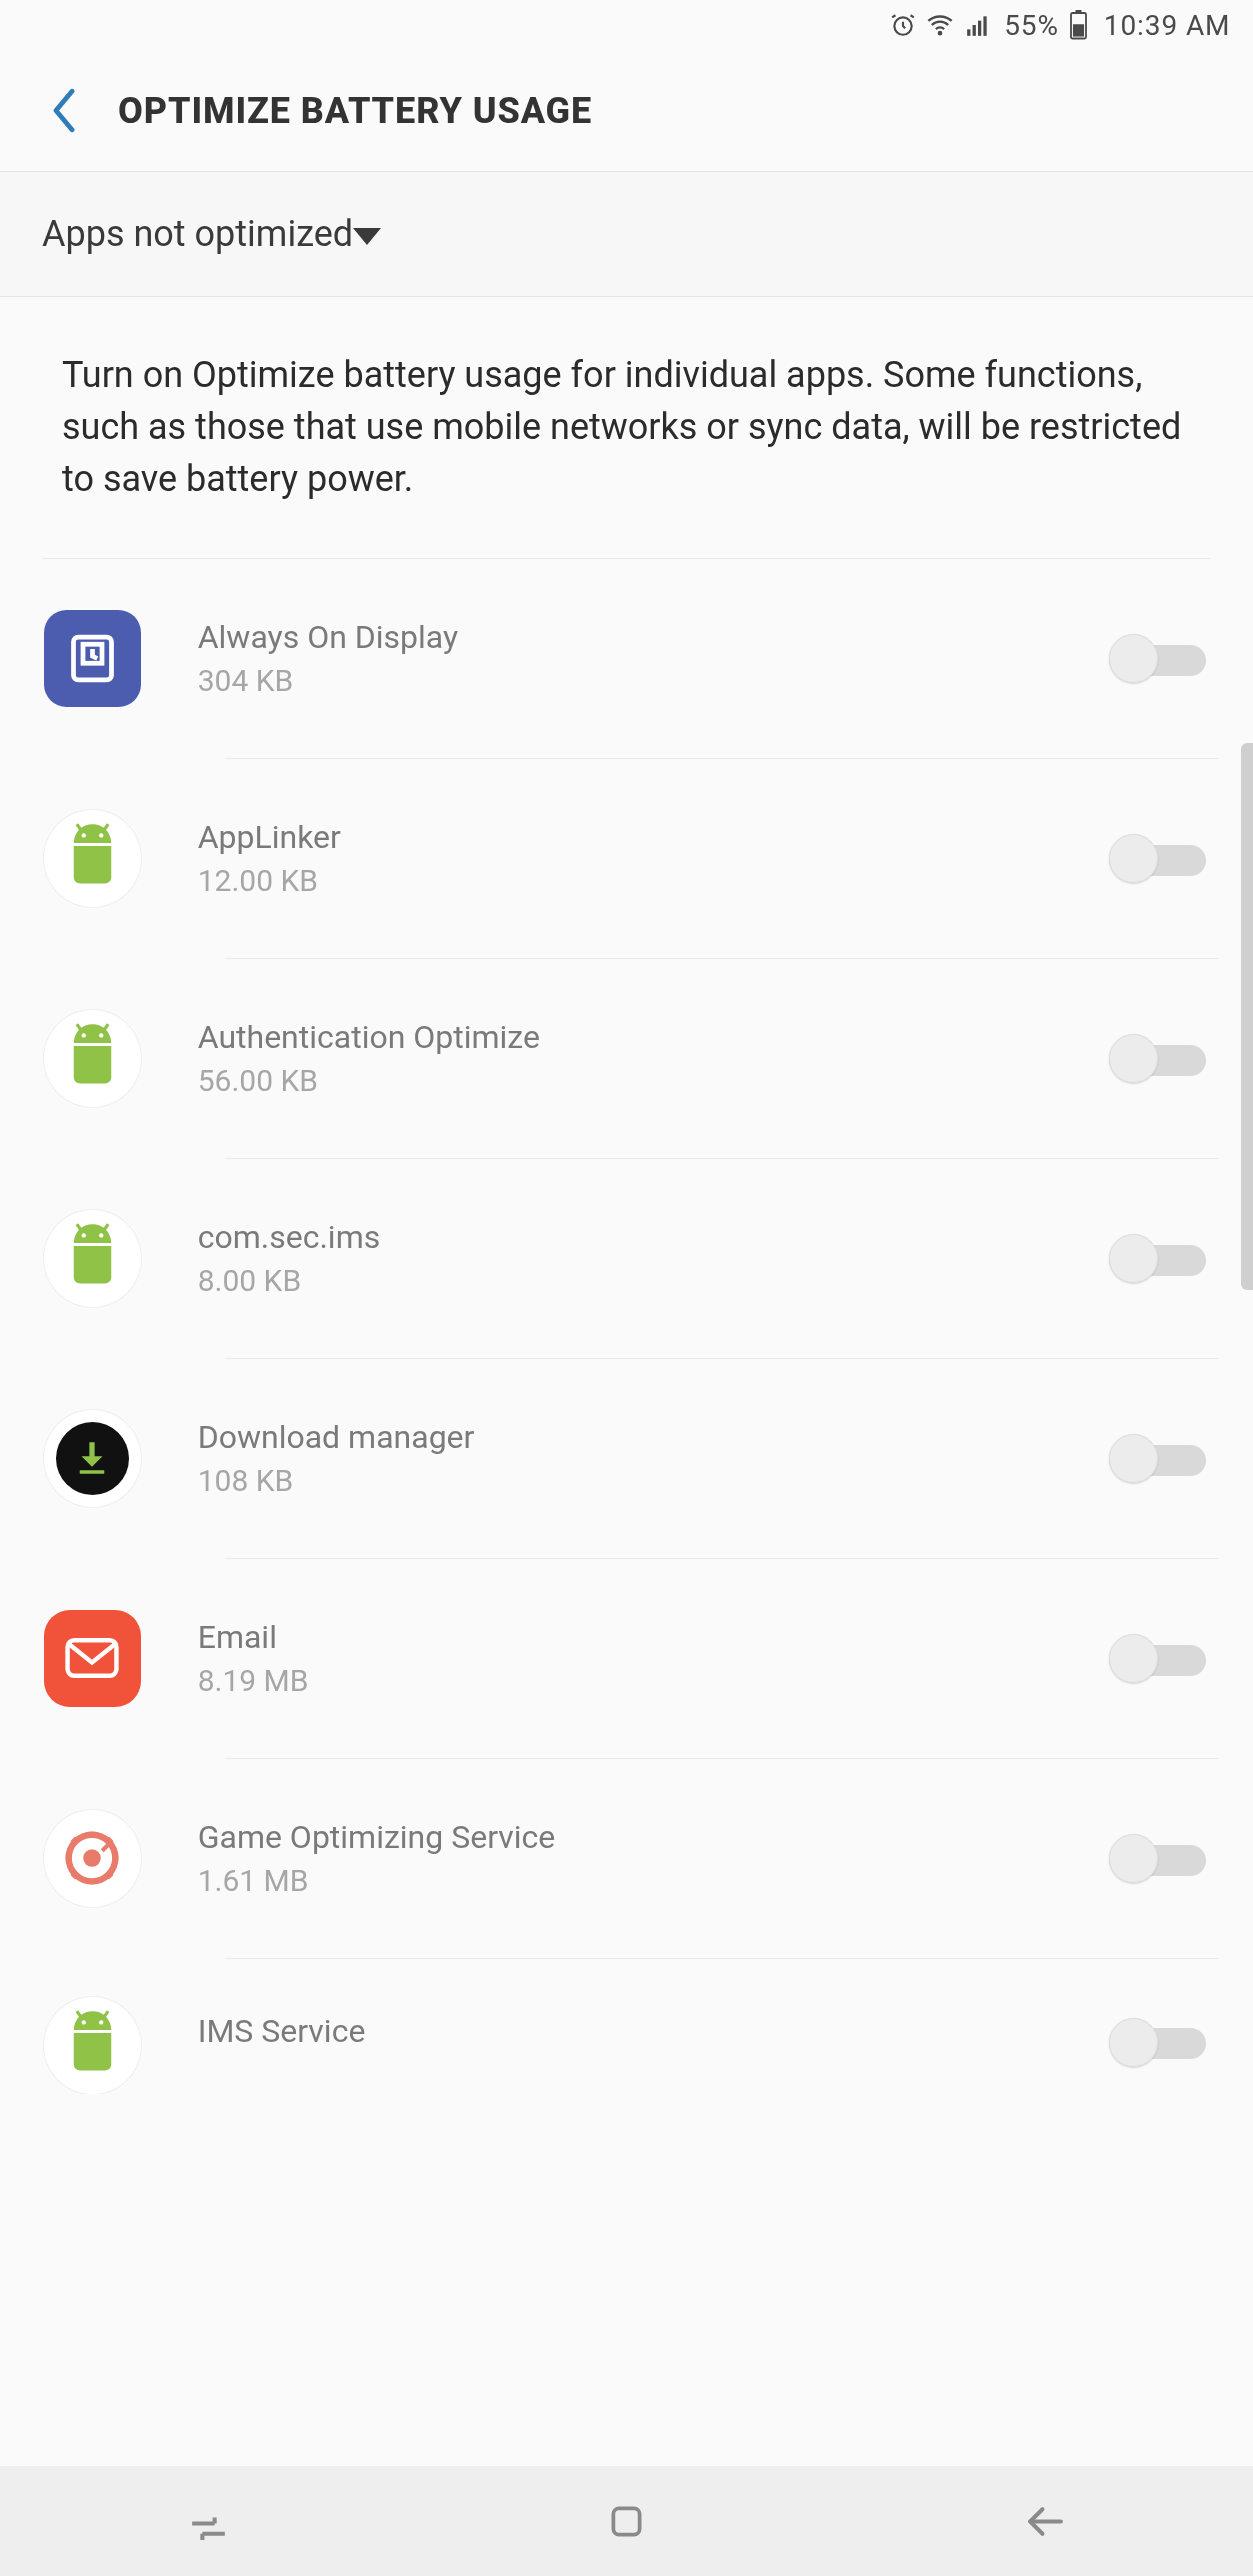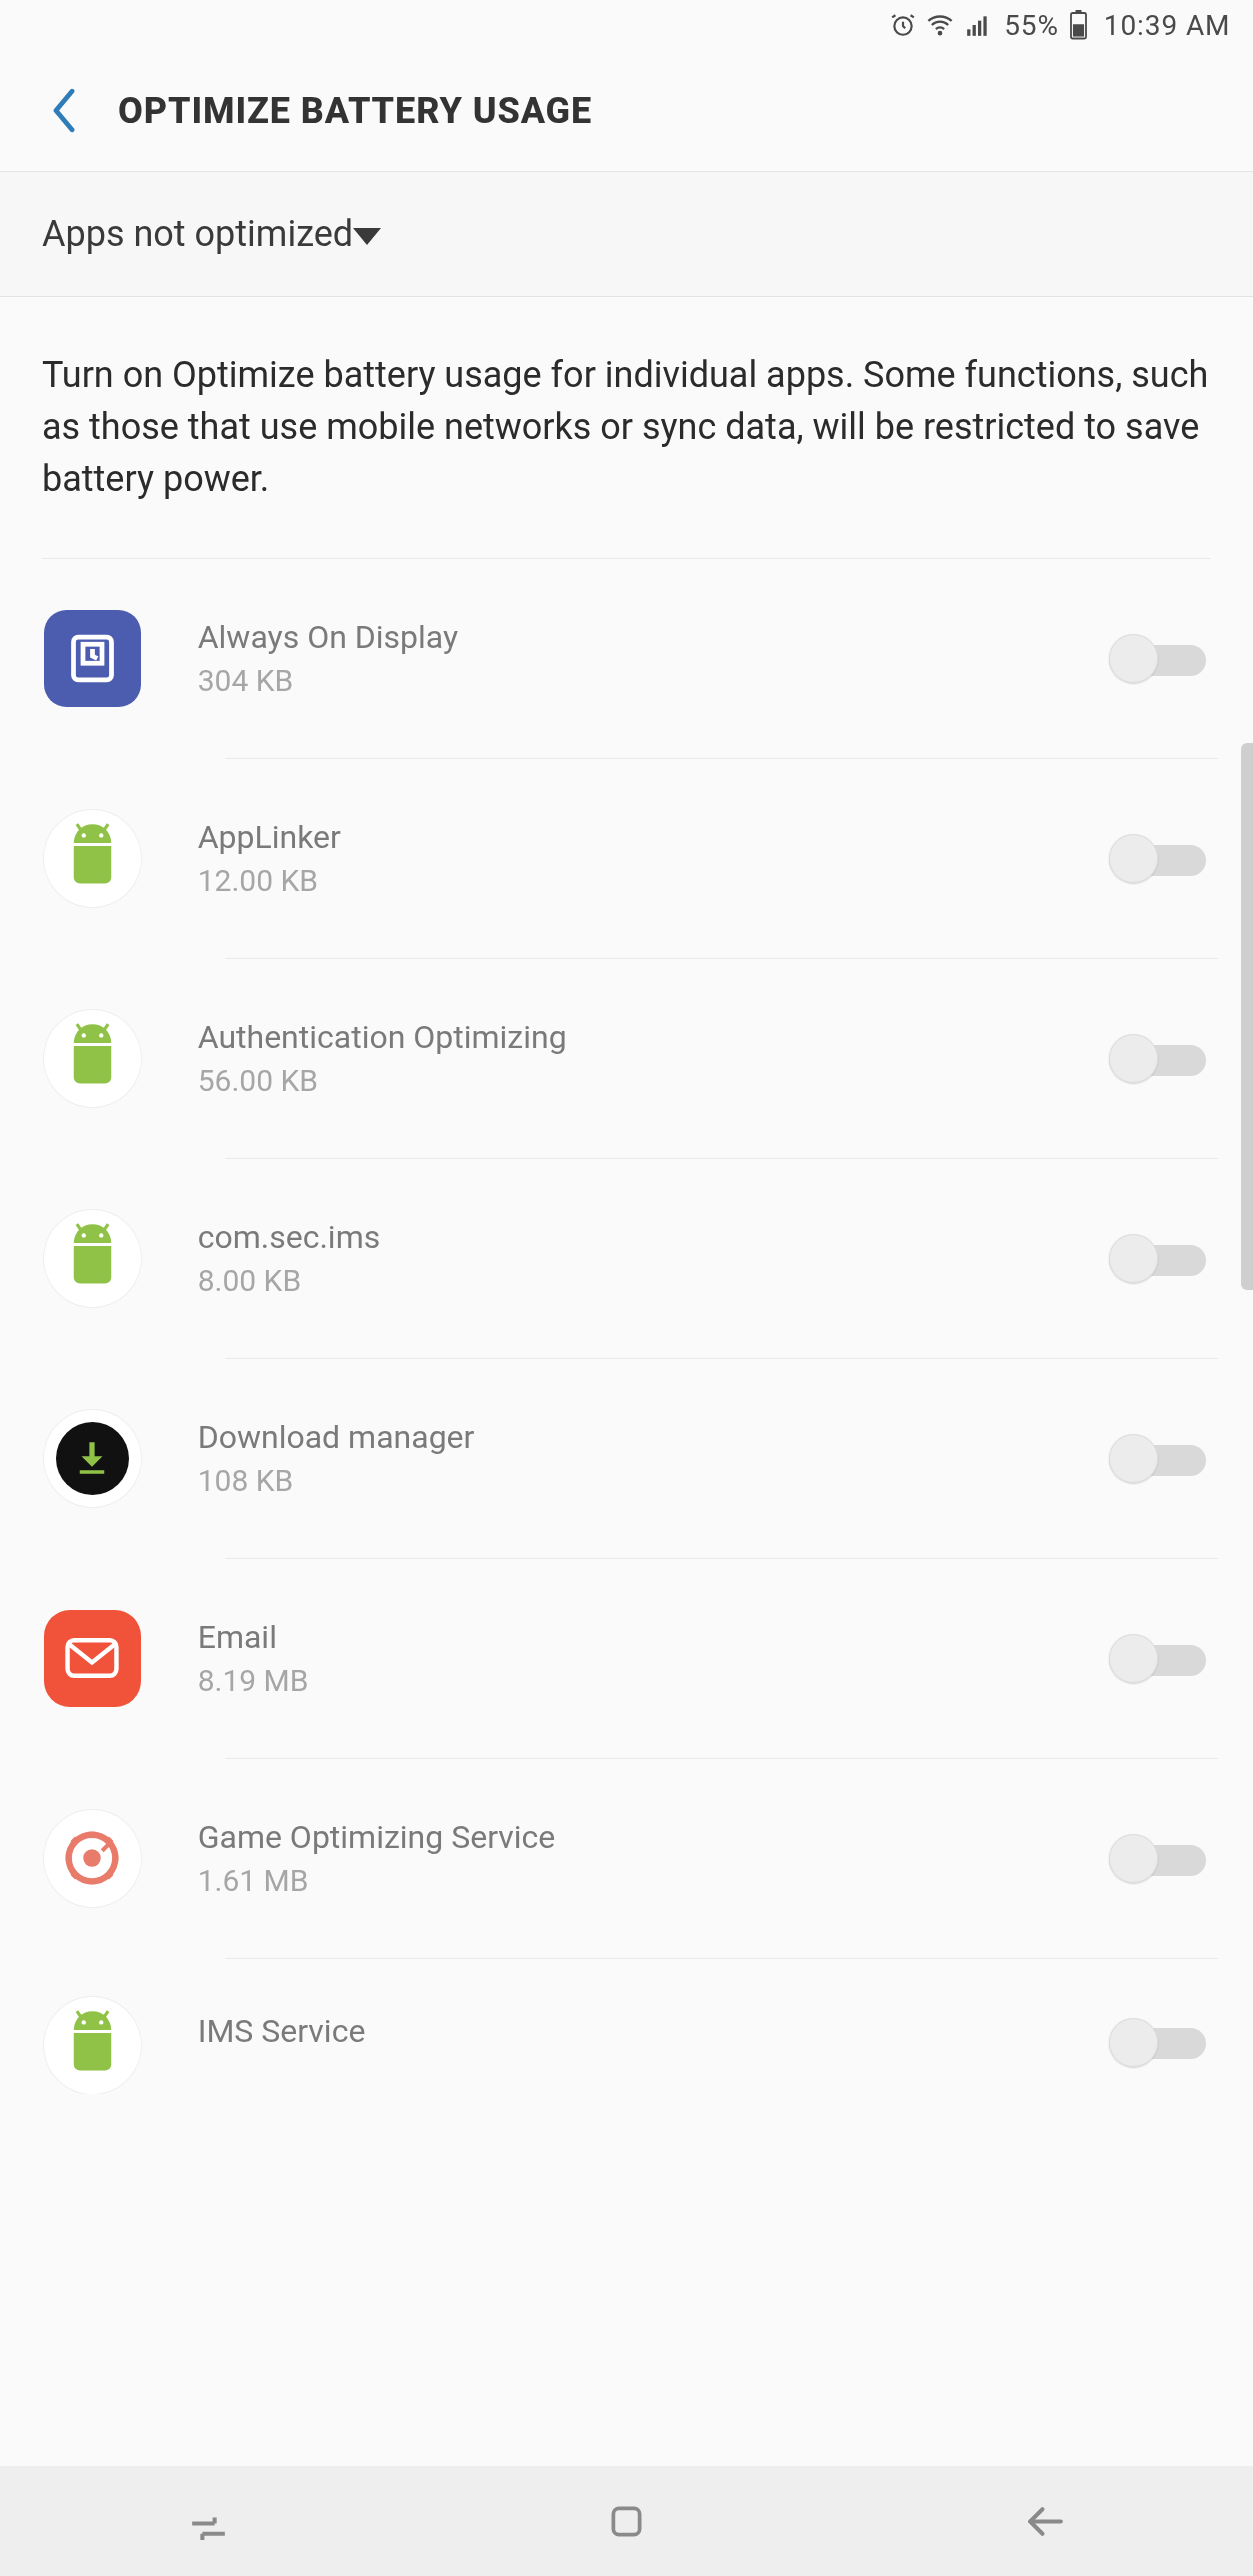--- a/index.html
+++ b/index.html
@@ -10,21 +10,21 @@
   .status-bar .time { margin-left: 5.2px; }
 
   .header { height: 122px; display: flex; align-items: center; padding: 0 45px; gap: 35px; border-bottom: 0.9px solid #e5e5e5; }
   .back-arrow { width: 38px; height: 38px; display: inline-flex; align-items: center; justify-content: center; }
   .header-title { font-size: 36px; font-weight: 800; letter-spacing: 0.9px; }
 
   .filter-row { height: 125px; display: flex; align-items: center; padding: 0 42px; border-bottom: 0.9px solid #e3e3e3; background: #f7f7f7; }
   .filter-text { font-size: 36px; color: #3a3a3a; }
   .caret-down { width: 0; height: 0; border-left: 14px solid transparent; border-right: 14px solid transparent; border-top: 17.4px solid #3a3a3a; margin-top: 5.2px; }
 
-  .description { padding: 52px 42px 52px 42px; font-size: 36px; line-height: 1.45; color: #2b2b2b; }
+  .description { padding: 52px 42px 52px 62px; font-size: 36px; line-height: 1.45; color: #2b2b2b; }
 
   .list { padding: 0 35px 0 35px; }
   .row { display: flex; align-items: center; padding: 33px 7px; min-height: 200px; position: relative; }
   .divider { position: absolute; bottom: 0; left: 190px; right: 0; height: 0.9px; background: #eaeaea; }
   .top-divider { height: 0.9px; background: #eaeaea; margin: 0 7px; }
   .app-icon { width: 97px; height: 97px; border-radius: 22.6px; flex: 0 0 97px; display: flex; align-items: center; justify-content: center; margin-right: 57px; margin-left: 1.7px; overflow: hidden; }
   .app-icon.rounded { border-radius: 49px; background: #fff; box-shadow: 0 0 0 0.9px #eee; }
   .app-icon.rounded-squircle { border-radius: 22.6px; }
 
   .app-text { flex: 1 1 auto; display: flex; flex-direction: column; gap: 7px; }
@@ -157,21 +157,21 @@
             <g fill="#8fc247">
               <path d="M6 8h12v10a2 2 0 0 1-2 2h-1v0h-6v0h-1a2 2 0 0 1-2-2z"></path>
               <path d="M6 7a6 6 0 0 1 12 0z"></path>
               <circle cx="9.2" cy="4.6" r="0.7" fill="#fff"></circle>
               <circle cx="14.8" cy="4.6" r="0.7" fill="#fff"></circle>
               <path d="M7 1l1.6 2.3M17 1l-1.6 2.3" stroke="#8fc247" stroke-width="1"></path>
             </g>
           </svg>
       </div>
       <div class="app-text">
-        <span class="app-name">Authentication Optimizing</span>
+        <span class="app-name">Authentication Optimize</span>
         <span class="app-size">56.00 KB</span>
       </div>
       <div class="toggle">
           <div class="toggle-track"></div>
           <div class="toggle-knob"></div>
         </div>
       <div class="divider"></div>
     </div>
 
     <div class="row">

